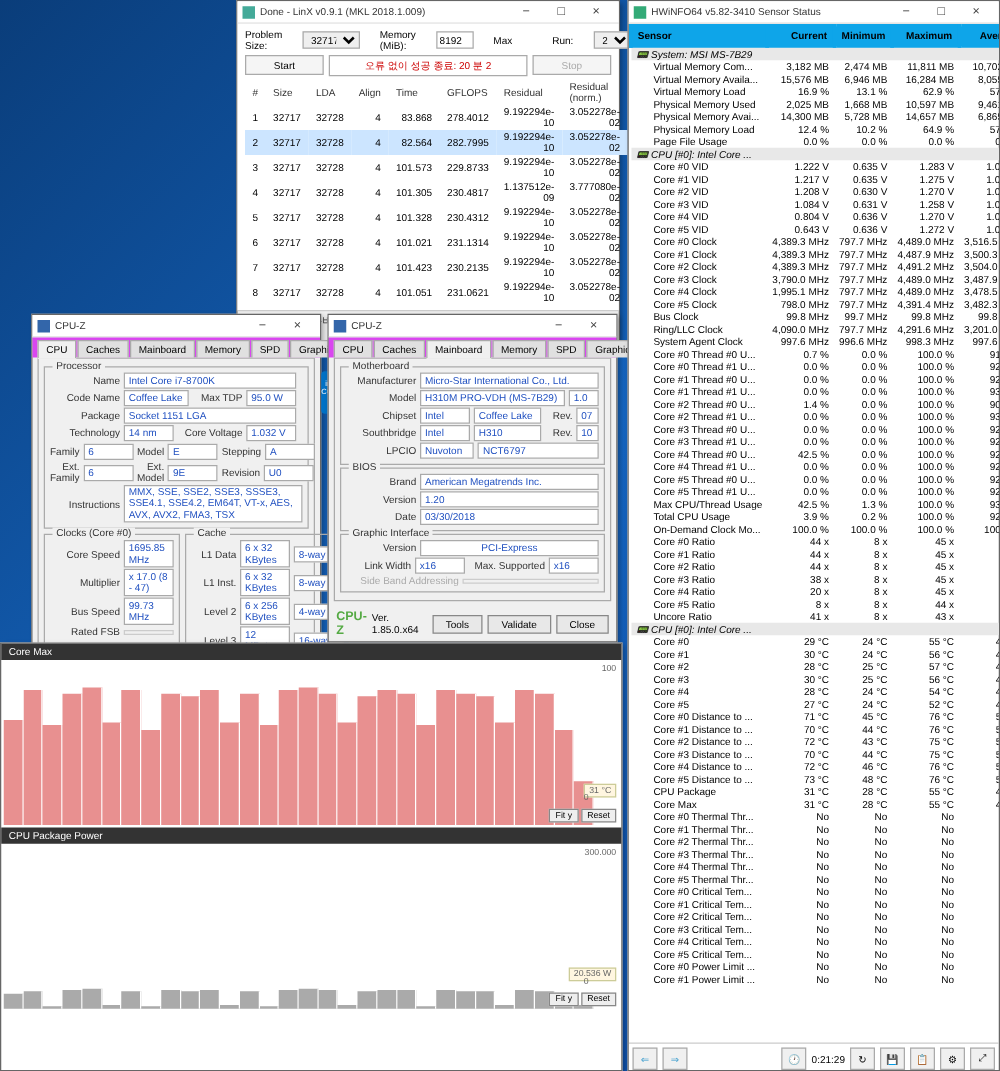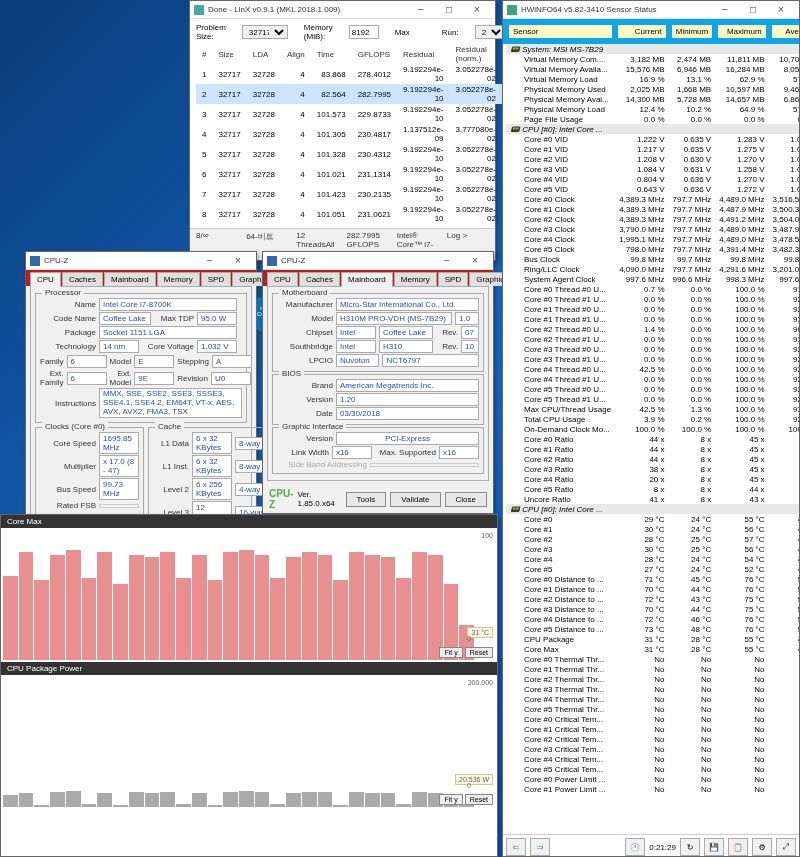--- a/index.html
+++ b/index.html
@@ -18,21 +18,21 @@
 .linx-btn-row{display:flex;gap:4px;margin-bottom:3px}
 .linx-btn{flex:1;height:16px;border:1px solid #aaa;background:#f5f5f5;font-size:8px;cursor:pointer}
 .linx-status{background:#fff;border:1px solid #aaa;text-align:center;padding:2px;font-size:8px;color:#c00;flex:2}
 .linx-table{width:100%;border-collapse:collapse;font-size:8px}
 .linx-table th,.linx-table td{text-align:right;padding:1px 6px;font-size:8px}
 .linx-table th{text-align:left;font-weight:normal;color:#333}
 .linx-table tr.selected{background:#cce5ff}
 .linx-footer{display:flex;gap:8px;padding:2px 6px;border-top:1px solid #ccc;font-size:8px;color:#333}
 .linx-footer span{flex:1}
 .cpuz{background:#f0f0f0}
-.cpuz-tabs{display:flex;background:#b91c1c;padding:2px 4px 0;gap:1px}
+.cpuz-tabs{display:flex;background:#d946ef;padding:2px 4px 0;gap:1px}
 .cpuz-tab{padding:2px 6px;font-size:8px;background:#e0e0e0;border:1px solid #aaa;border-bottom:none;cursor:pointer}
 .cpuz-tab.active{background:#f0f0f0;border-bottom:1px solid #f0f0f0;margin-bottom:-1px}
 .cpuz-panel{border:1px solid #aaa;margin:0 4px 4px;padding:4px;background:#f0f0f0}
 .fieldset{border:1px solid #aaa;margin:2px 0;padding:3px 4px;position:relative}
 .fieldset .legend{position:absolute;top:-6px;left:6px;background:#f0f0f0;padding:0 3px;font-size:8px;color:#333}
 .field-row{display:flex;align-items:center;gap:3px;margin:1px 0;font-size:8px}
 .field-row .lbl{width:56px;text-align:right;color:#333;font-size:8px}
 .field-row .val{border:1px solid #aaa;background:#fff;padding:1px 3px;color:#2050c0;font-size:8px;min-width:40px;flex:1}
 .cpuz-footer{display:flex;gap:4px;padding:3px 6px;align-items:center;font-size:8px}
 .cpuz-footer .btn{padding:2px 10px;border:1px solid #888;background:#e8e8e8;font-size:8px;cursor:pointer}
@@ -41,21 +41,21 @@
 .chart-area{position:relative;background:#fff;height:130px;margin:2px}
 .chart-pink{position:absolute;bottom:0;left:0;right:20px;height:90%;display:flex;align-items:flex-end}
 .chart-pink .bar{flex:1;background:#e89090;border-right:1px solid #fff}
 .chart-gray{position:absolute;bottom:0;left:0;right:20px;height:90%;display:flex;align-items:flex-end}
 .chart-gray .bar{flex:1;background:#aaa;border-right:1px solid #fff}
 .chart-label{position:absolute;right:2px;font-size:7px;color:#666}
 .chart-btns{position:absolute;right:2px;bottom:2px;display:flex;gap:2px}
 .chart-btns button{font-size:7px;padding:1px 4px;border:1px solid #888;background:#eee;cursor:pointer}
 .hwinfo{background:#fff}
 .hwinfo-table{width:100%;font-size:7.5px;border-collapse:collapse}
-.hwinfo-table th{background:#fef9c3;border:6px solid #0ea5e9;padding:2px 4px;text-align:right;font-weight:normal;font-size:8px}
+.hwinfo-table th{background:#0ea5e9;border:3px solid #0ea5e9;padding:2px 4px;text-align:right;font-weight:bold;font-size:8px}
 .hwinfo-table th:first-child{text-align:left}
 .hwinfo-table td{padding:0.5px 4px;text-align:right;white-space:nowrap}
 .hwinfo-table td:first-child{text-align:left;padding-left:18px}
 .hwinfo-table tr.group td{background:#e8e8e8;padding-left:4px;font-style:italic}
 .hwinfo-footer{display:flex;gap:4px;padding:3px;border-top:1px solid #ccc;align-items:center}
 .hwinfo-footer .btn{width:20px;height:18px;border:1px solid #aaa;background:#f0f0f0;display:flex;align-items:center;justify-content:center;cursor:pointer}
 .intel-logo{width:34px;height:34px;background:#0071c5;border-radius:3px;display:flex;align-items:center;justify-content:center;color:#fff;font-size:6px;text-align:center;line-height:1}
 </style>
 </head>
 <body>
@@ -74,20 +74,25 @@
   <div class="linx-controls">
    <span>Problem Size:</span>
    <select style="width:46px"><option>32717</option></select>
    <span>Memory (MiB):</span>
    <input style="width: 30px;" value="8192">
    <span>Max</span>
    <span style="flex:1"></span>
    <span>Run:</span>
    <select style="width:30px"><option>20</option></select>
    <select style="width:40px"><option>Minute</option></select>
+  </div>
+  <div class="linx-btn-row">
+   <button class="linx-btn" style="flex:0.8">Start</button>
+   <div class="linx-status">오류 없이 성공 종료: 20 분 2</div>
+   <button class="linx-btn" style="flex:0.8;color:#aaa">Stop</button>
   </div>
   <table class="linx-table" id="linx-table">
         <tbody>
           <tr>
             <th>#</th>
             <th>Size</th>
             <th>LDA</th>
             <th>Align</th>
             <th>Time</th>
             <th>GFLOPS</th>

